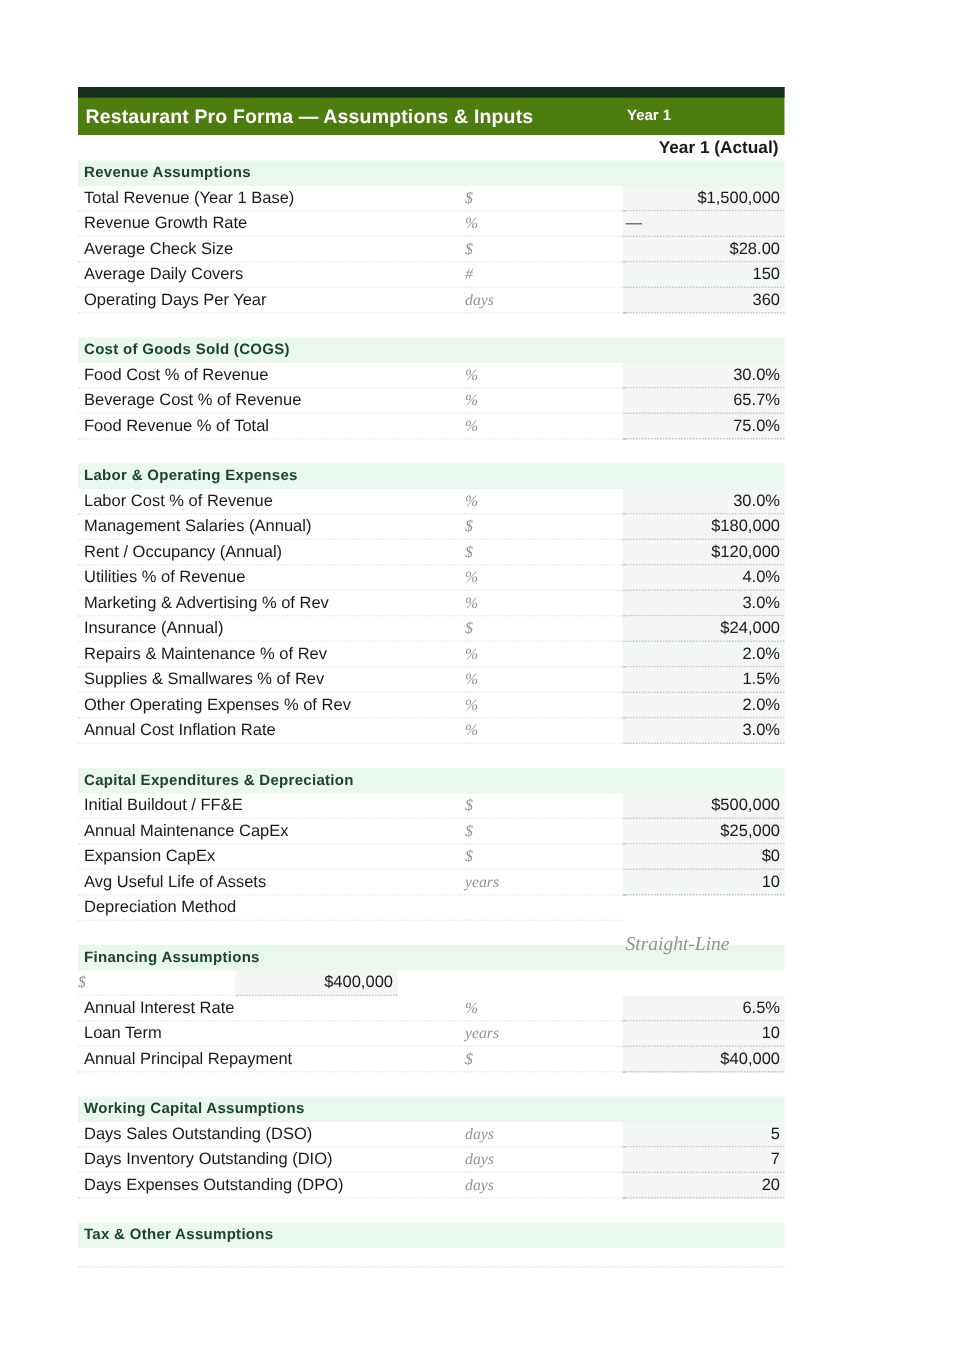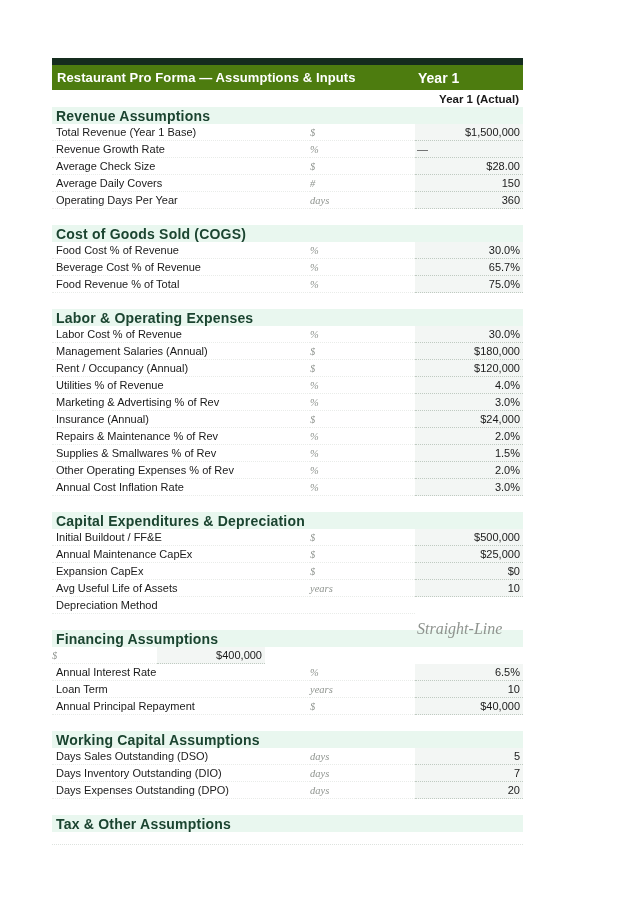--- a/index.html
+++ b/index.html
@@ -12,38 +12,38 @@
   
   .titlebar{
     background:#4d7c0f;border-top:7px solid #152c1e;height:25px;
     display:flex;align-items:center;position:relative;
   }
   .titlebar .t-main{
     color:#ffffff;font-weight:bold;font-size:13px;padding-left:5px;
     white-space:nowrap;letter-spacing:.1px;
   }
   .titlebar .t-year{
-    color:#ffffff;font-weight:bold;font-size:14px;
+    color:#ffffff;font-weight:bold;font-size:10px;
     position:absolute;left:366px;white-space:nowrap;
   }
 
   
   .colhead{
     height:17px;display:flex;align-items:center;justify-content:flex-end;
   }
   .colhead span{font-weight:bold;font-size:11.5px;padding-right:4px;}
 
   
   .section{margin-top:16px;}
   .section.first{margin-top:0;}
   .sec-head{
     background:#e9f7ef;height:17px;display:flex;align-items:center;
   }
   .sec-head span{
-    color:#1b4430;font-weight:bold;font-size:14px;padding-left:4px;
+    color:#1b4430;font-weight:bold;font-size:10px;padding-left:4px;
     letter-spacing:.2px;white-space:nowrap;
   }
   .trail-rule{height:12px;border-bottom:1px dotted #dde2de;}
 
   
   .row{height:17px;display:flex;align-items:stretch;font-size:11px;}
   .cell{display:flex;align-items:center;box-sizing:border-box;}
   .cell-label{
     width:258px;padding-left:4px;border-bottom:1px dotted #e9ece9;
     white-space:nowrap;overflow:hidden;text-align:center;
@@ -54,21 +54,21 @@
     color:#8f948f;font-size:10.5px;
   }
   .cell-value{
     width:108px;background:#f3f6f4;border-bottom:1px dotted #bfcac1;
     justify-content:flex-end;padding-right:3px;white-space:nowrap;
   }
   .cell-value.align-left{justify-content:flex-start;padding-left:2px;color:#4a4a4a;}
   .cell-value.note{
     background:transparent;border-bottom:none;justify-content:flex-start;
     padding-left:2px;font-family:"Liberation Serif",serif;font-style:italic;
-    color:#8f948f;font-size:16px;margin-top:32px;
+    color:#8f948f;font-size:13px;margin-top:32px;
   }
 </style>
 </head>
 <body>
 
 <div class="doc">
 
   <div class="titlebar">
     <span class="t-main">Restaurant Pro Forma — Assumptions &amp; Inputs</span>
     <span class="t-year">Year 1</span>

